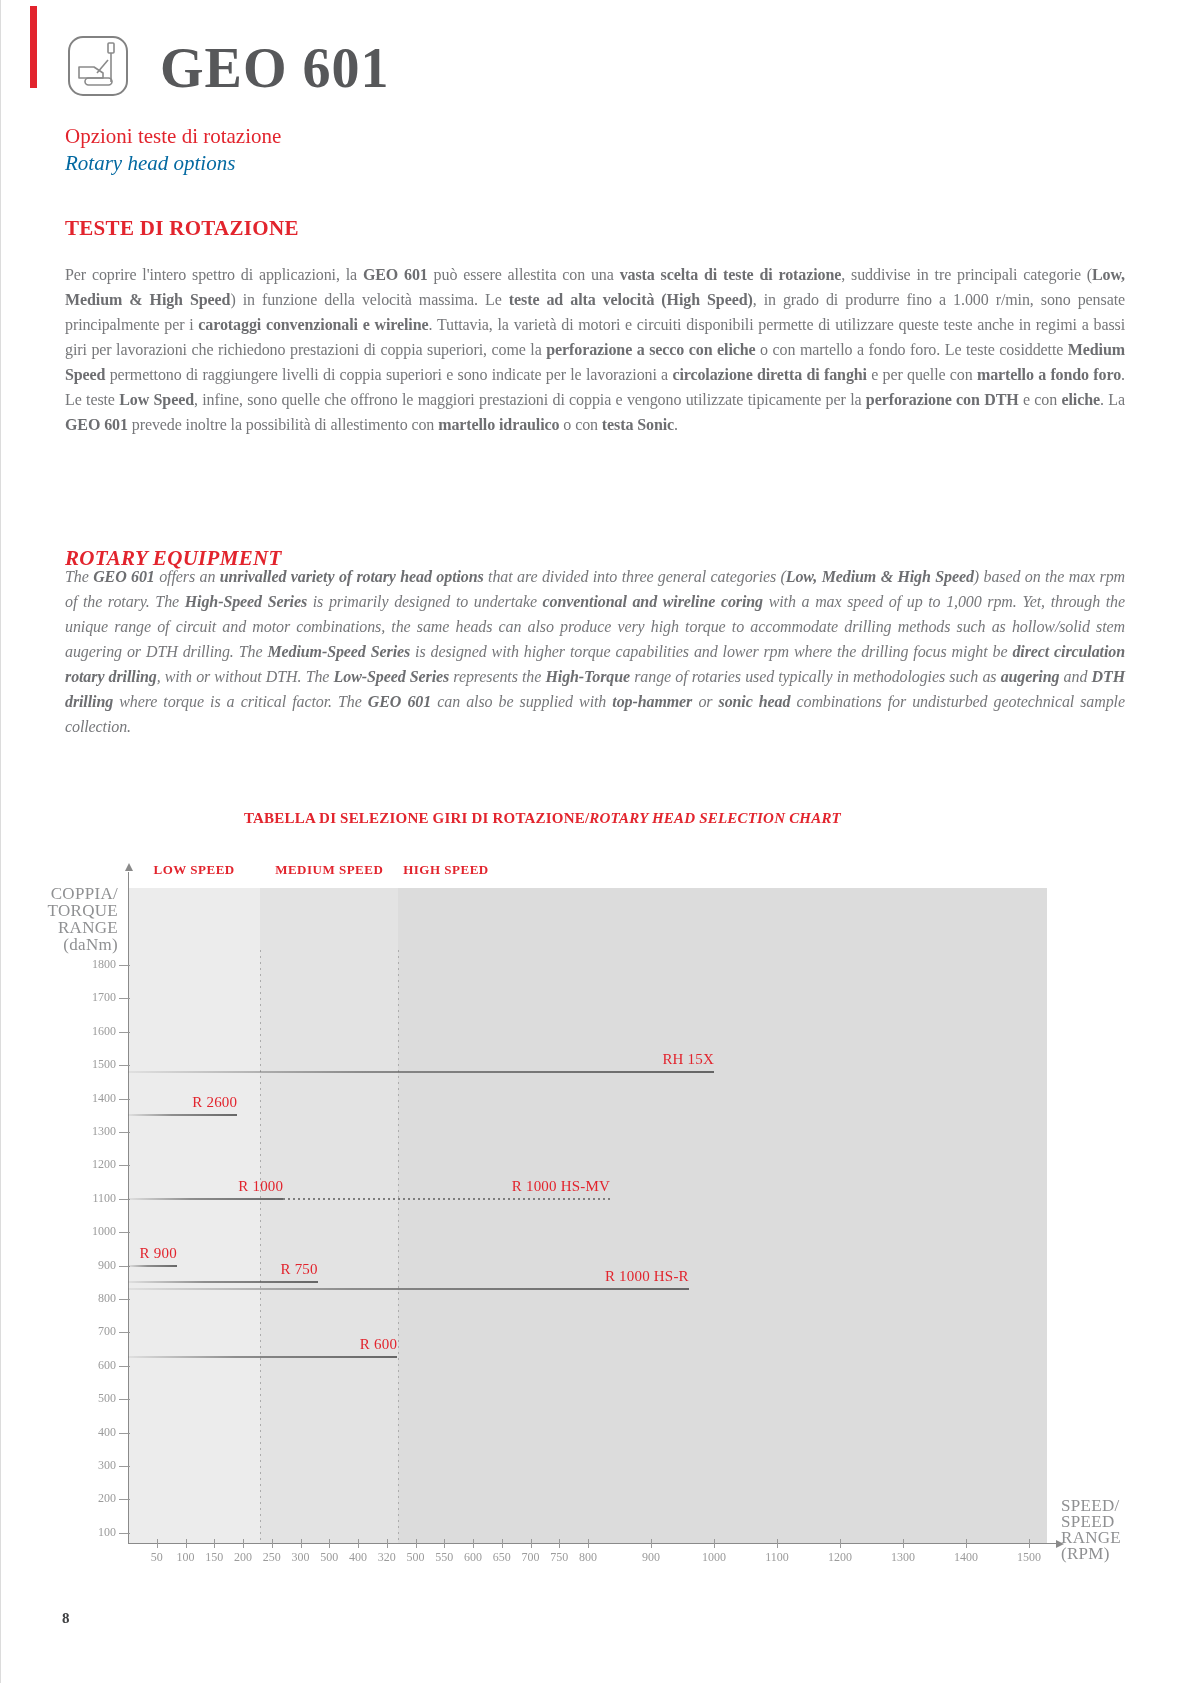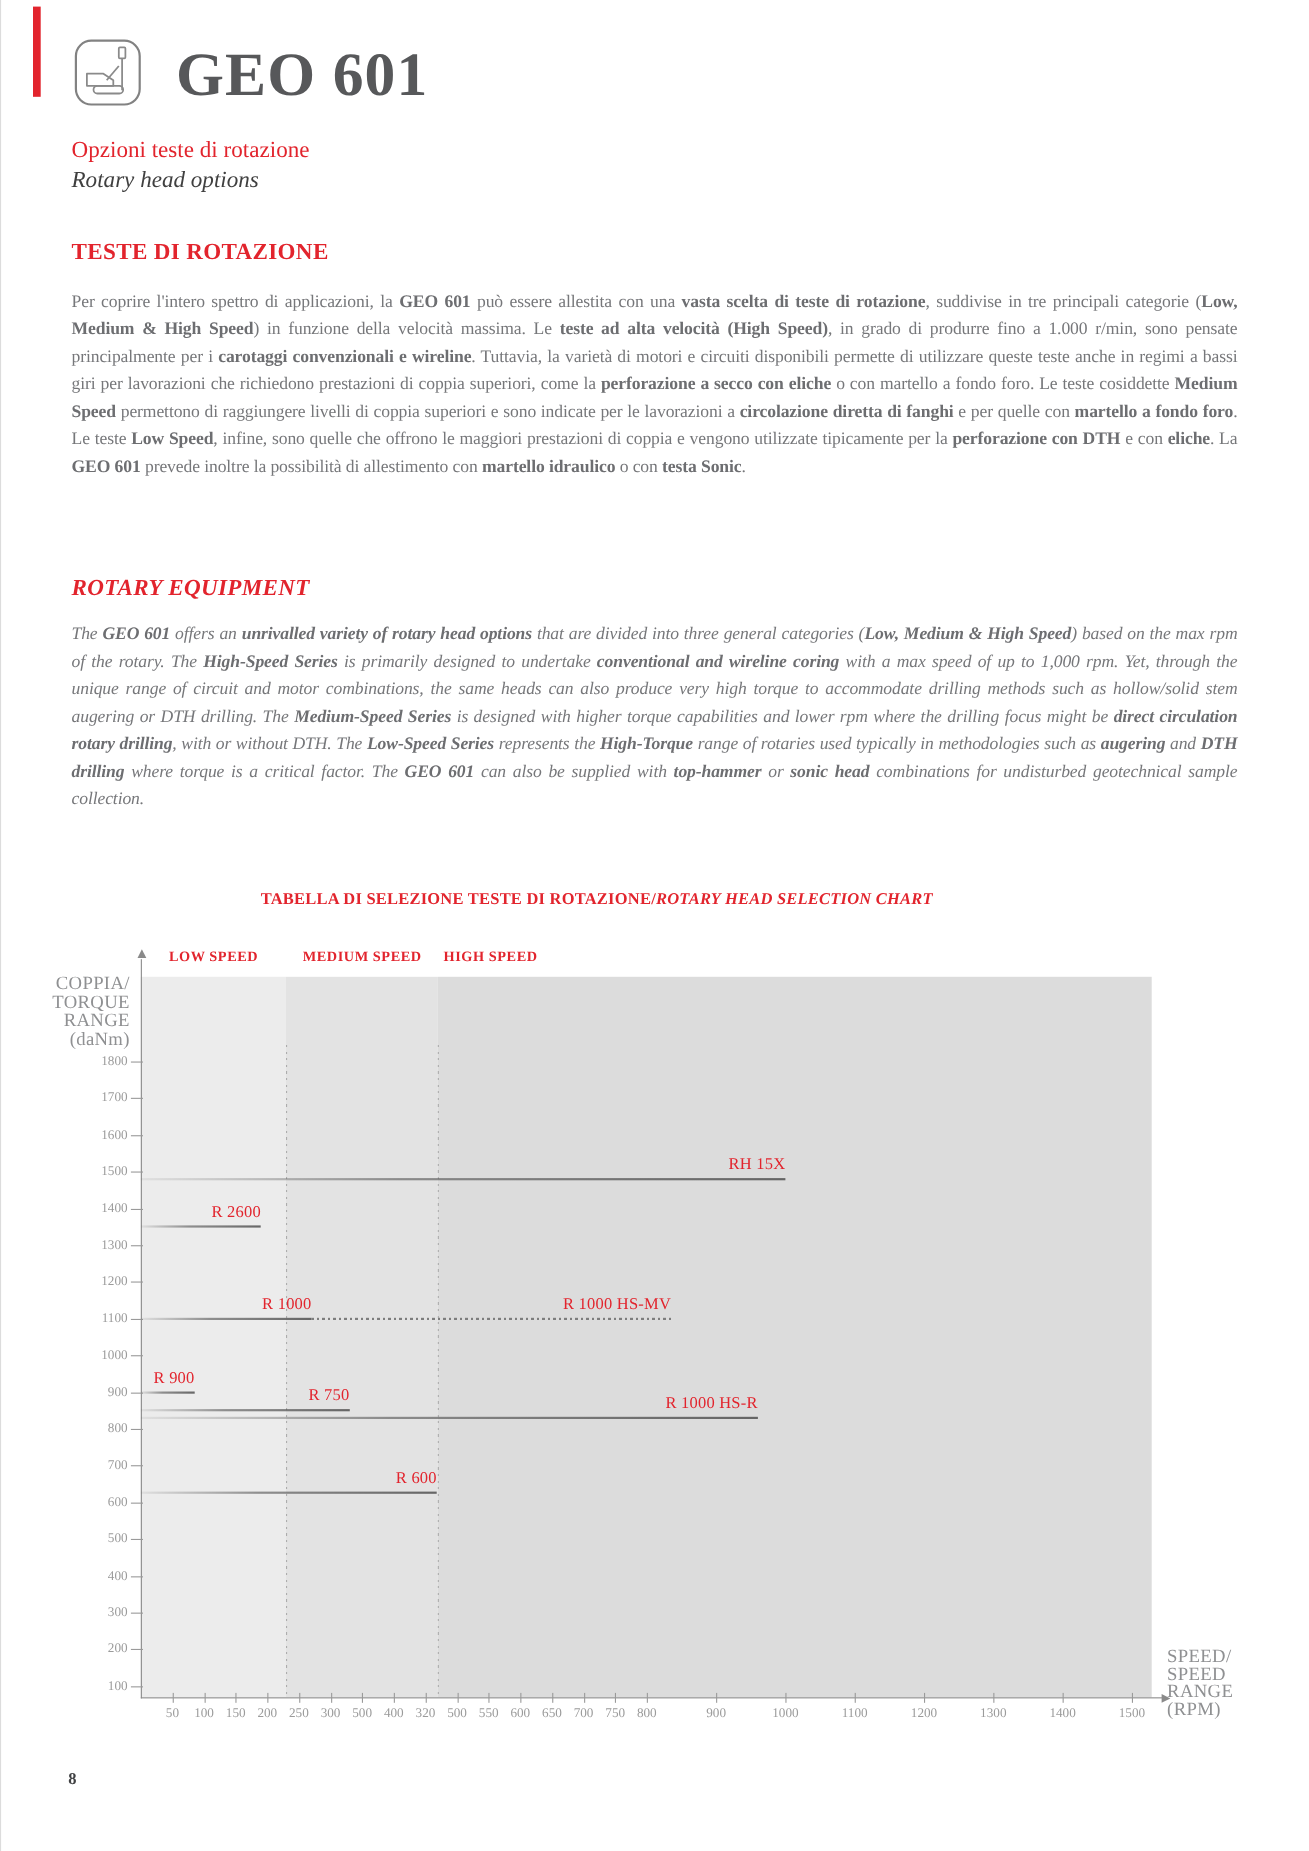--- a/index.html
+++ b/index.html
@@ -4,21 +4,21 @@
 <style>
   html,body{margin:0;padding:0;background:#ffffff;}
   .page{position:relative;width:1190px;height:1683px;background:#ffffff;overflow:hidden;
         font-family:Liberation Serif, serif;}
   .page-edge{position:absolute;left:0;top:0;width:1px;height:100%;background:#dcdcdc;}
   .red-tab{position:absolute;left:30px;top:6px;width:7px;height:82px;background:#e2242d;}
   .logo-box{position:absolute;left:66px;top:34px;width:64px;height:64px;}
   .big-title{position:absolute;left:160px;top:36px;font-size:56px;font-weight:800;
              color:#57585a;letter-spacing:1px;}
   .subtitle-it{position:absolute;left:65px;top:124px;font-size:21px;color:#e2242d;}
-  .subtitle-en{position:absolute;left:65px;top:151px;font-size:21px;font-style:italic;color:#404040;}
+  .subtitle-en{position:absolute;left:65px;top:151px;font-size:21px;font-style:italic;color:#0369a1;}
   .sec-head{position:absolute;left:65px;font-size:21px;font-weight:700;color:#e2242d;letter-spacing:.3px;}
   .para{position:absolute;left:65px;width:1060px;font-size:16px;line-height:25px;
         color:#76777a;text-align:justify;letter-spacing:-0.1px;}
   .para b{font-weight:700;color:#6d6e71;}
   .para.italic{font-style:italic;}
   .chart-title{position:absolute;left:65px;top:810px;width:955px;text-align:center;
                font-size:15px;font-weight:700;color:#e2242d;letter-spacing:.2px;}
   .chart-title .it-part{font-style:italic;}
   #chart-layer{position:absolute;left:0;top:0;width:1190px;height:1683px;}
   .zone{position:absolute;}
@@ -62,25 +62,25 @@
     </svg>
   </div>
   <div class="big-title">GEO 601</div>
 
   <div class="subtitle-it">Opzioni teste di rotazione</div>
   <div class="subtitle-en">Rotary head options</div>
 
   <div class="sec-head" style="top:216px;">TESTE DI ROTAZIONE</div>
   <div class="para" style="top:262px;"><span>Per coprire l'intero spettro di applicazioni, la </span><b>GEO 601</b><span> può essere allestita con una </span><b>vasta scelta di teste di rotazione</b><span>, suddivise in tre principali categorie (</span><b>Low, Medium &amp; High Speed</b><span>) in funzione della velocità massima. Le </span><b>teste ad alta velocità (High Speed)</b><span>, in grado di produrre fino a 1.000 r/min, sono pensate principalmente per i </span><b>carotaggi convenzionali e wireline</b><span>. Tuttavia, la varietà di motori e circuiti disponibili permette di utilizzare queste teste anche in regimi a bassi giri per lavorazioni che richiedono prestazioni di coppia superiori, come la </span><b>perforazione a secco con eliche</b><span> o con martello a fondo foro. Le teste cosiddette </span><b>Medium Speed</b><span> permettono di raggiungere livelli di coppia superiori e sono indicate per le lavorazioni a </span><b>circolazione diretta di fanghi</b><span> e per quelle con </span><b>martello a fondo foro</b><span>. Le teste </span><b>Low Speed</b><span>, infine, sono quelle che offrono le maggiori prestazioni di coppia e vengono utilizzate tipicamente per la </span><b>perforazione con DTH</b><span> e con </span><b>eliche</b><span>. La </span><b>GEO 601</b><span> prevede inoltre la possibilità di allestimento con </span><b>martello idraulico</b><span> o con </span><b>testa Sonic</b><span>.</span></div>
 
-  <div class="sec-head" style="top:522px;font-style:italic;">ROTARY EQUIPMENT</div>
+  <div class="sec-head" style="top:546px;font-style:italic;">ROTARY EQUIPMENT</div>
   <div class="para italic" style="top:564px;"><span>The </span><b>GEO 601</b><span> offers an </span><b>unrivalled variety of rotary head options</b><span> that are divided into three general categories (</span><b>Low, Medium &amp; High Speed</b><span>) based on the max rpm of the rotary. The </span><b>High-Speed Series</b><span> is primarily designed to undertake </span><b>conventional and wireline coring</b><span> with a max speed of up to 1,000 rpm. Yet, through the unique range of circuit and motor combinations, the same heads can also produce very high torque to accommodate drilling methods such as hollow/solid stem augering or DTH drilling. The </span><b>Medium-Speed Series</b><span> is designed with higher torque capabilities and lower rpm where the drilling focus might be </span><b>direct circulation rotary drilling</b><span>, with or without DTH. The </span><b>Low-Speed Series</b><span> represents the </span><b>High-Torque</b><span> range of rotaries used typically in methodologies such as </span><b>augering</b><span> and </span><b>DTH drilling</b><span> where torque is a critical factor. The </span><b>GEO 601</b><span> can also be supplied with </span><b>top-hammer</b><span> or </span><b>sonic head</b><span> combinations for undisturbed geotechnical sample collection.</span></div>
 
   <div class="chart-title">
-    <span>TABELLA DI SELEZIONE TESTE DI ROTAZIONE/</span><span class="it-part">ROTARY HEAD SELECTION CHART</span>
+    <span>TABELLA DI SELEZIONE GIRI DI ROTAZIONE/</span><span class="it-part">ROTARY HEAD SELECTION CHART</span>
   </div>
 
   <div id="chart-layer">
       <div class="zone" style="left: 128px; top: 888px; width: 132.25px; height: 655px; background: rgb(236, 236, 236);"></div>
       <div class="zone-label" style="left: 194.125px; top: 862px;">LOW SPEED</div>
       <div class="zone" style="left: 260.25px; top: 888px; width: 138px; height: 655px; background: rgb(227, 227, 227);"></div>
       <div class="zone-label" style="left: 329.25px; top: 862px;">MEDIUM SPEED</div>
       <div class="zone" style="left: 398.25px; top: 888px; width: 648.75px; height: 655px; background: rgb(220, 220, 220);"></div>
       <div class="zone-label" style="left: 445.975px; top: 862px;">HIGH SPEED</div>
       <div class="vdash" style="left: 260.25px; top: 950px; height: 593px;"></div>

